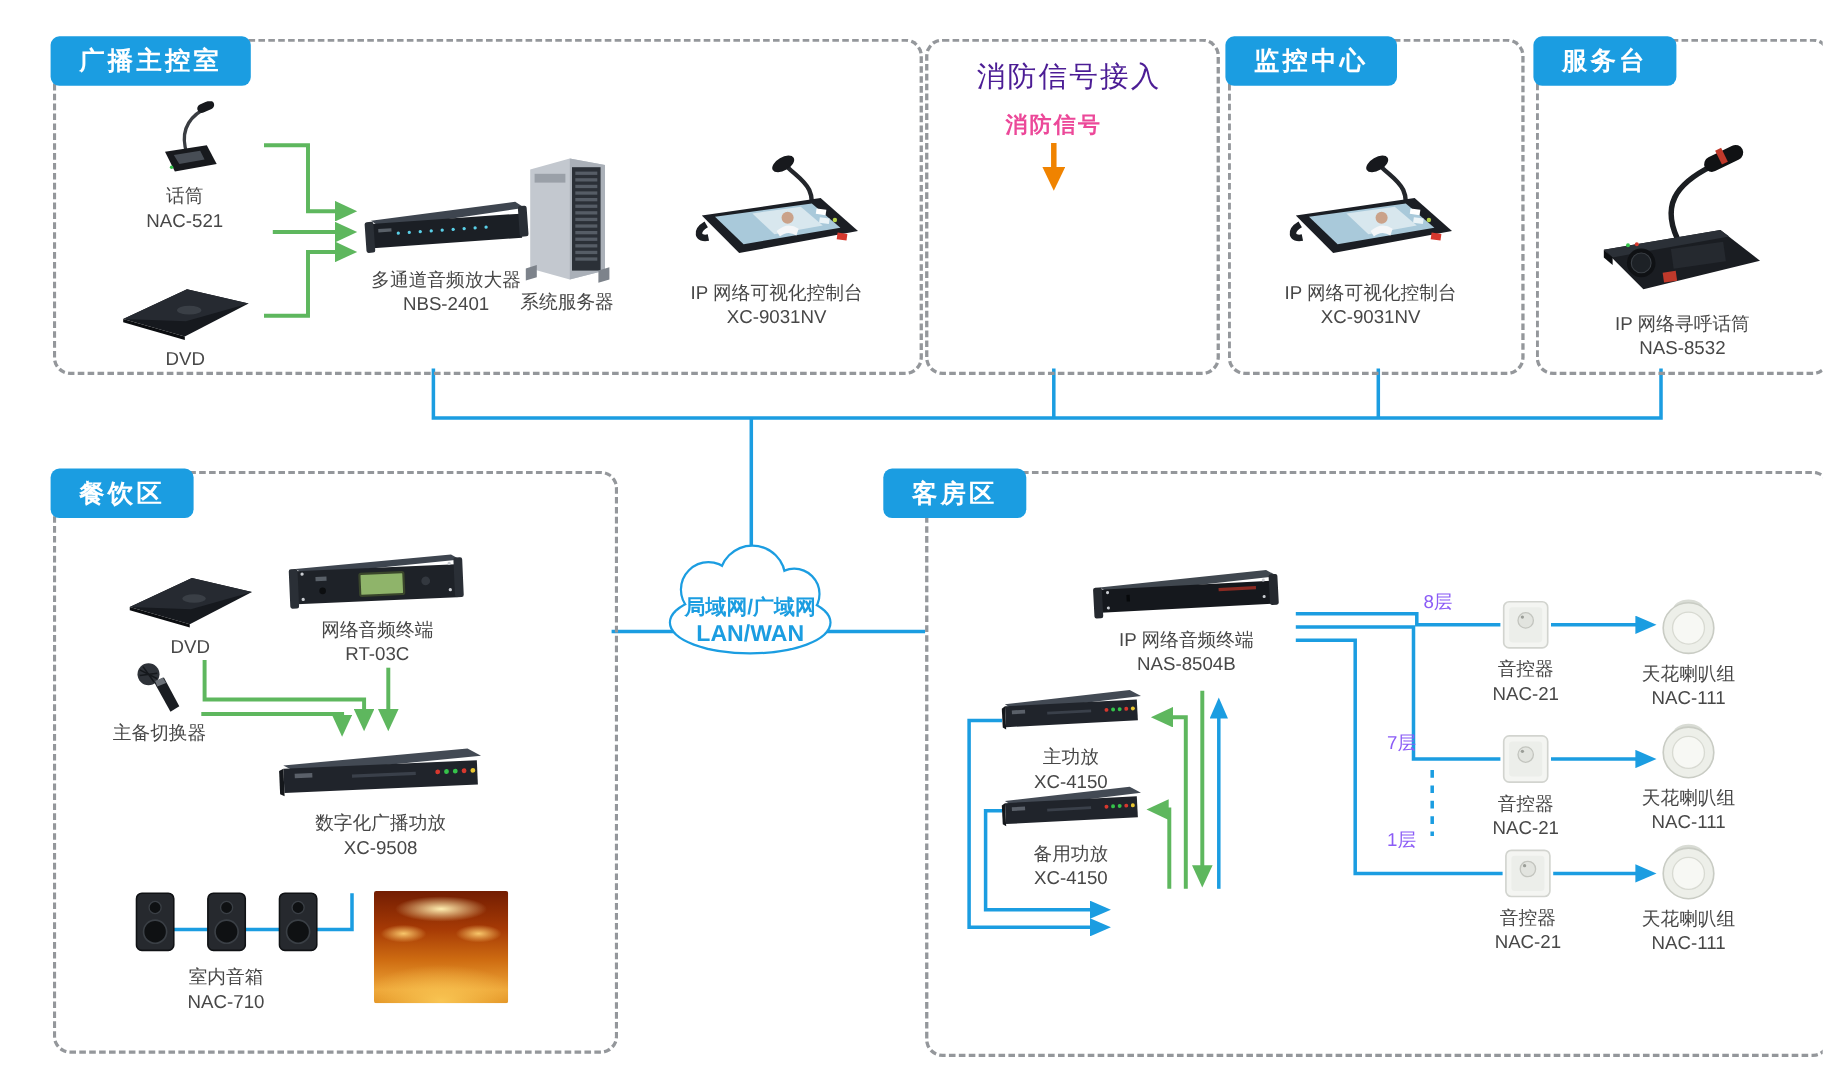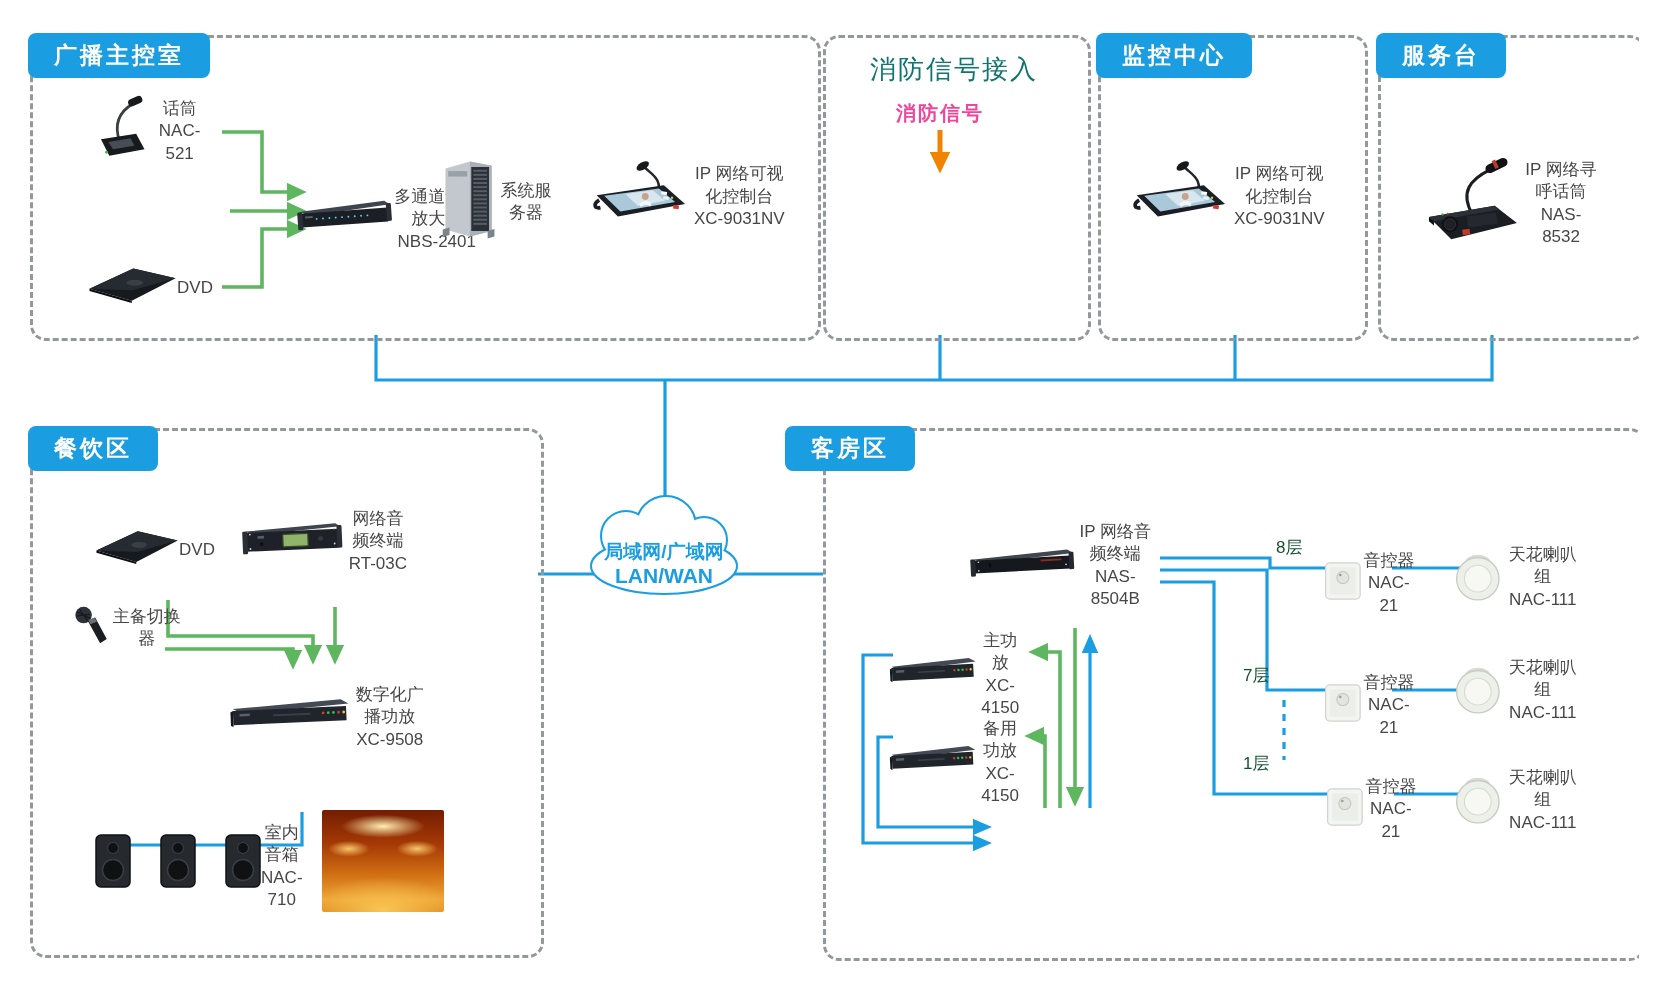--- a/index.html
+++ b/index.html
@@ -1,26 +1,26 @@
 <!DOCTYPE html>
 <html><head>
 <meta charset="utf-8">
 <style>
   html,body{margin:0;padding:0;background:#fff;}
   body{font-family:"Liberation Sans","DejaVu Sans",sans-serif;}
-  #canvas{position:relative;width:1639px;height:984px;background:#fff;overflow:hidden;}
+  #canvas{position:relative;width:1639px;height:984px;background:#fff;overflow:hidden;margin-left:18px;}
   #wires{position:absolute;left:0;top:0;}
   .zone{position:absolute;border:3px dashed #94979b;border-radius:16px;}
   .tab{position:absolute;background:#1b9de1;color:#fff;font-size:23px;font-weight:bold;
        padding:7px 26px;border-radius:8px;letter-spacing:3px;z-index:5;}
-  .dev{position:absolute;display:flex;flex-direction:row;align-items:center;z-index:4;}
+  .dev{position:absolute;display:flex;flex-direction:column;align-items:center;z-index:4;}
   .lbl{font-size:17px;color:#474747;text-align:center;line-height:1.32;margin-top:6px;}
-  .fire-title{position:absolute;text-align:center;font-size:26px;color:#0f766e;letter-spacing:2px;z-index:5;}
+  .fire-title{position:absolute;text-align:center;font-size:26px;color:#4c1d95;letter-spacing:2px;z-index:5;}
   .fire-signal{position:absolute;text-align:center;font-size:20px;font-weight:bold;color:#ec4899;letter-spacing:2px;z-index:5;}
-  .floor-lbl{position:absolute;font-size:17px;color:#14532d;z-index:5;}
+  .floor-lbl{position:absolute;font-size:17px;color:#8b5cf6;z-index:5;}
   .cloud-text1{font-size:19px;font-weight:bold;fill:#1b9de1;}
   .cloud-text2{font-size:21px;font-weight:bold;fill:#1b9de1;}
   .photo{position:absolute;width:122px;height:102px;border-radius:2px;z-index:4;
     background:
       radial-gradient(ellipse 58px 16px at 50% 16%, #ffeeb0, rgba(255,238,176,0) 72%),
       radial-gradient(ellipse 26px 10px at 22% 38%, #f8c66a, rgba(248,198,106,0) 80%),
       radial-gradient(ellipse 26px 10px at 78% 38%, #f8c66a, rgba(248,198,106,0) 80%),
       radial-gradient(ellipse 95px 42px at 50% 98%, #f9c553, rgba(249,197,83,0) 78%),
       linear-gradient(#731d02, #a63a05 34%, #cf6d12 62%, #eda437 88%, #df8c1d);}
 </style>

